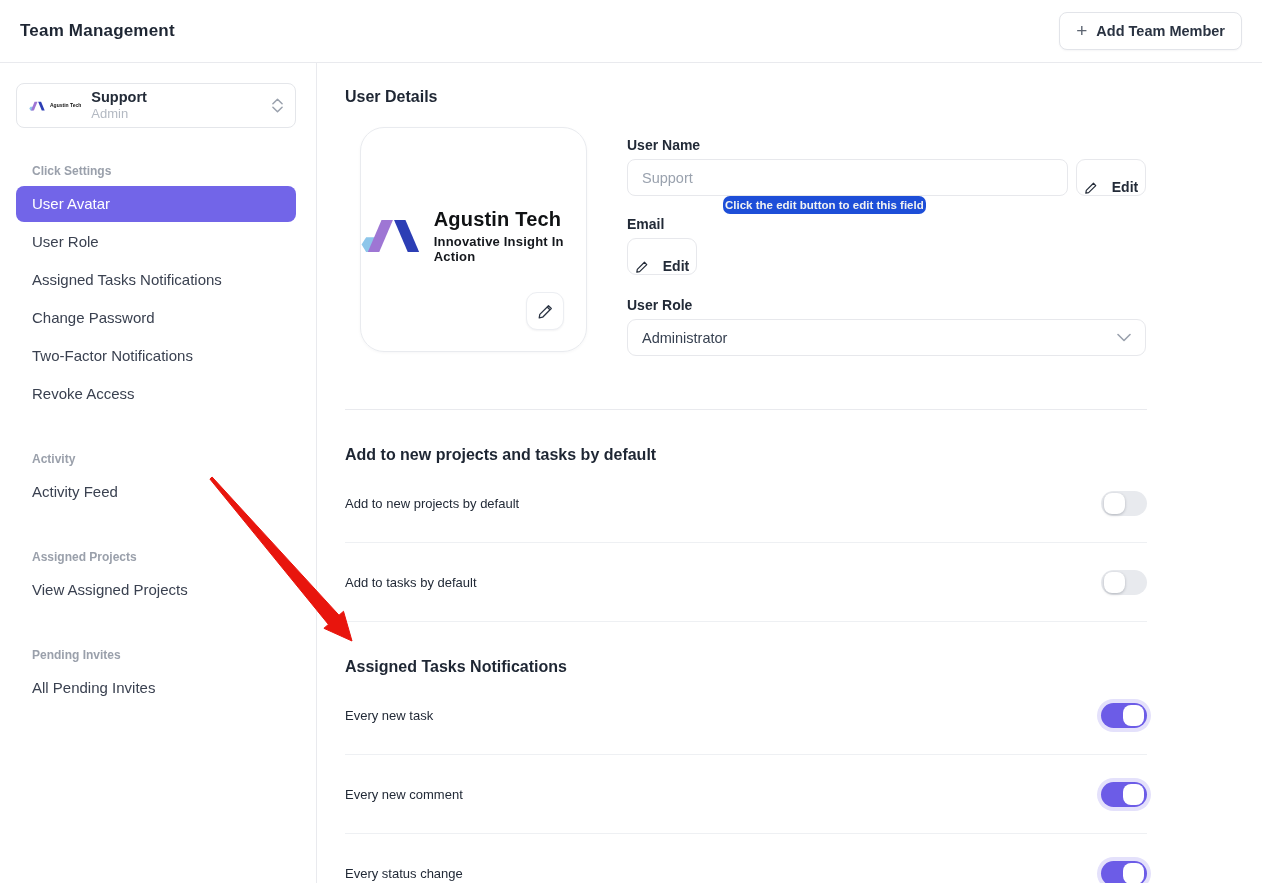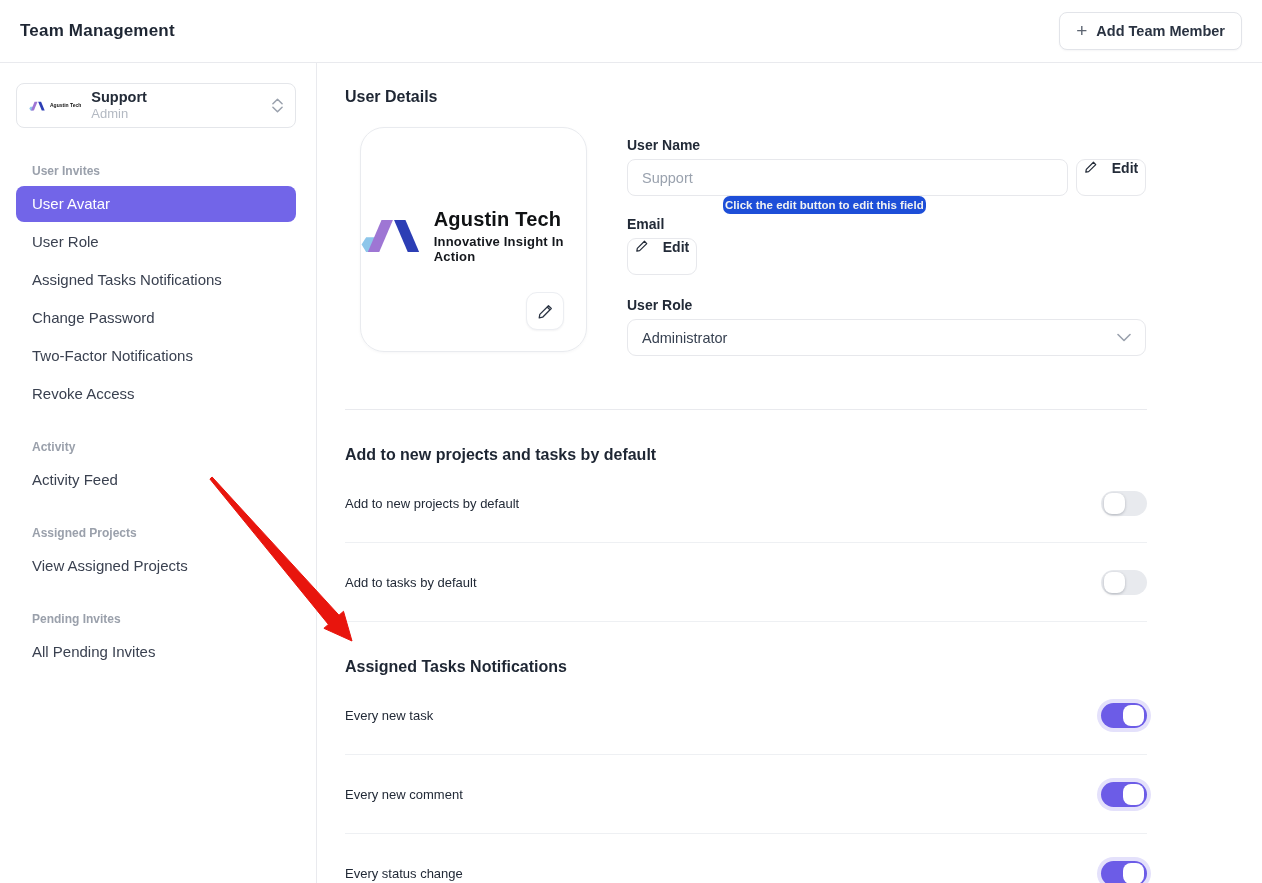--- a/index.html
+++ b/index.html
@@ -24,21 +24,21 @@
   .selector { display:flex; align-items:center; gap:10px; border:1px solid #e4e6ea; border-radius:8px;
               height:45px; padding:0 12px; cursor:pointer; }
   .selector .who { flex:1; line-height:1.15; }
   .selector .who .name { font-size:14.5px; font-weight:700; color:#232b38; }
   .selector .who .role { font-size:13px; color:#b3b9c2; margin-top:1px; }
   .updown { color:#9aa1ad; display:flex; flex-direction:column; align-items:center; gap:1px; }
   .mini-logo { display:flex; align-items:center; gap:3px; }
   .mini-logo .mini-text { font-size:5px; font-weight:700; color:#111; line-height:1.1; white-space:nowrap; }
 
   .nav-label { margin:36px 0 8px 16px; font-size:12px; font-weight:600; color:#9aa0ab; }
-  .nav-label.tight { margin-top:28px; }
+  .nav-label.tight { margin-top:40px; }
   .nav-item { padding:8px 16px; margin:2px 0; font-size:15px; color:#3a4150; border-radius:8px;
               cursor:pointer; line-height:20px; }
   .nav-item.active { background:#7265e8; color:#fff; }
 
   
   .main { flex:1; padding:25px 115px 0 28px; position:relative; }
   .section-title { font-size:16px; font-weight:700; color:#1e2633; }
 
   .details-row { display:flex; gap:40px; margin-top:21px; margin-left:15px; }
   .avatar-card { position:relative; width:227px; height:225px; border:1px solid #e9ebef; border-radius:24px;
@@ -49,21 +49,21 @@
   .logo-text .tagline { font-size:13px; font-weight:700; color:#14171c; margin-top:3px; letter-spacing:.2px; }
   .avatar-edit-btn { position:absolute; right:22px; bottom:21px; width:38px; height:38px; background:#fff;
                      border:1px solid #eceef2; border-radius:11px; display:flex; align-items:center;
                      justify-content:center; cursor:pointer; box-shadow:0 1px 2px rgba(16,24,40,.05); }
 
   .form-col { width:519px; padding-top:10px; }
   .field-label { font-size:14px; font-weight:700; color:#222a37; margin-bottom:6px; }
   .field-row { display:flex; gap:8px; margin-bottom:20px; }
   .text-input { width:441px; height:37px; border:1px solid #e7e8ec; border-radius:8px; padding:0 14px;
                 font-family:"Liberation Sans", sans-serif; font-size:14.5px; color:#9aa2ae; background:#fff; outline:none; }
-  .edit-btn { width:70px; height:37px; display:flex; align-items:flex-start; justify-content:center; gap:14px;
+  .edit-btn { width:70px; height:37px; display:flex; align-items:flex-end; justify-content:center; gap:14px;
               background:#fff; border:1px solid #e7e8ec; border-radius:9px; font-size:14px; font-weight:700;
               color:#232b38; cursor:pointer; }
   .select-box { width:519px; height:37px; border:1px solid #e7e8ec; border-radius:9px; padding:0 14px;
                 display:flex; align-items:center; justify-content:space-between; cursor:pointer; }
   .select-box .value { font-size:14.5px; color:#374151; }
   .select-box .chev { color:#9aa1ad; }
   .role-label { margin-top:22px; }
 
   .tooltip { position:absolute; left:723px; top:196px; background:#1d4ed8; color:#f1f2f3; font-size:11.5px;
              font-weight:700; padding:3px 2px; border-radius:7px; white-space:nowrap; z-index:20; }
@@ -120,21 +120,21 @@
         <span class="updown">
           <svg width="11" height="7" viewBox="0 0 12 7">
               <polyline points="1,6 6,1 11,6" fill="none" stroke="#9aa1ad" stroke-width="1.6" stroke-linecap="round" stroke-linejoin="round"></polyline>
             </svg>
           <svg width="11" height="7" viewBox="0 0 12 7">
               <polyline points="1,1 6,6 11,1" fill="none" stroke="#9aa1ad" stroke-width="1.6" stroke-linecap="round" stroke-linejoin="round"></polyline>
             </svg>
         </span>
       </div>
 
-      <div class="nav-label">User Invites</div>
+      <div class="nav-label">Click Settings</div>
       <div class="nav-item active">User Avatar</div>
       <div class="nav-item">User Role</div>
       <div class="nav-item">Assigned Tasks Notifications</div>
       <div class="nav-item">Change Password</div>
       <div class="nav-item">Two-Factor Notifications</div>
       <div class="nav-item">Revoke Access</div>
 
       <div class="nav-label tight">Activity</div>
       <div class="nav-item">Activity Feed</div>
 

